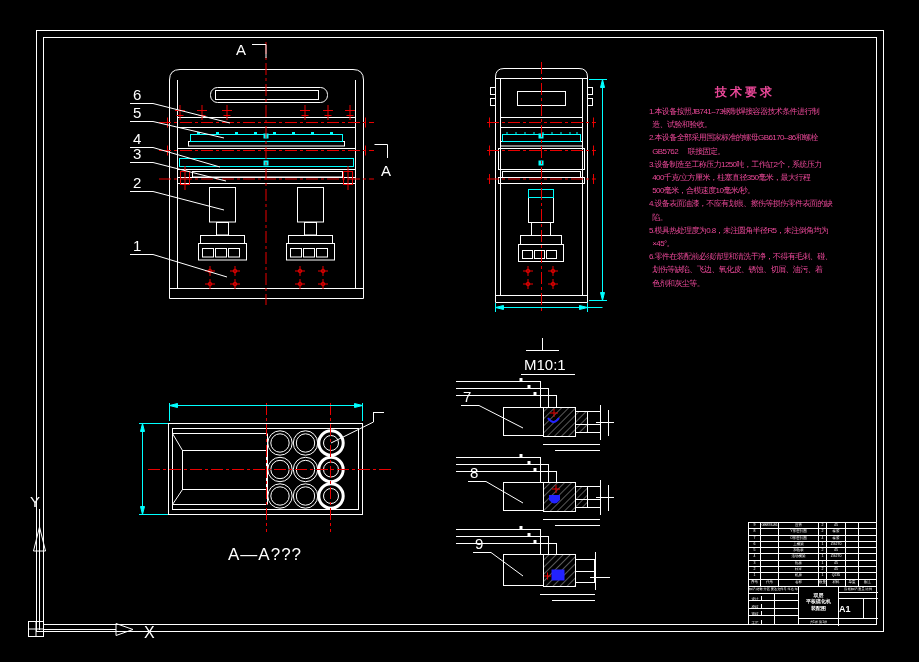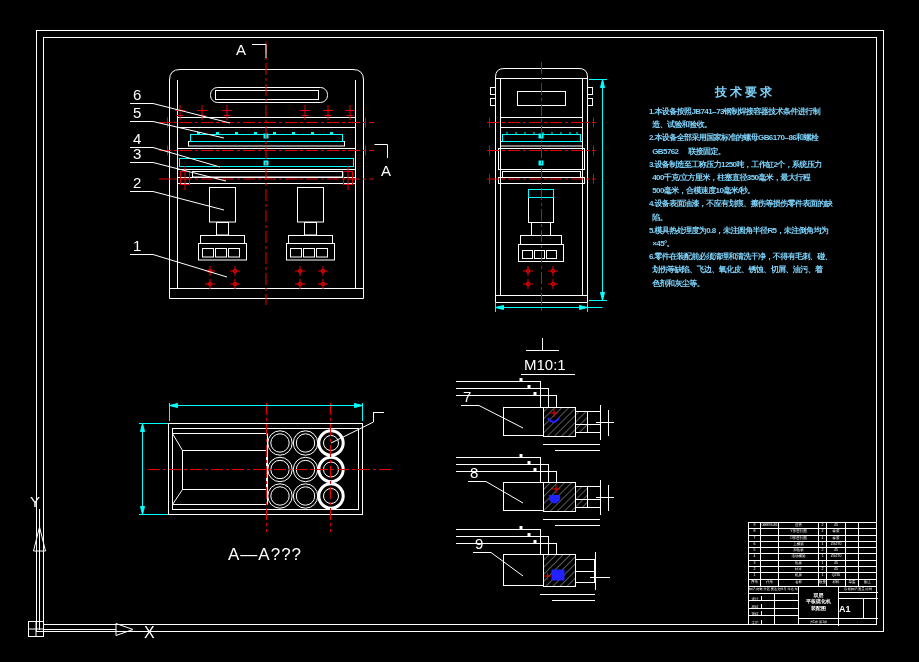--- a/index.html
+++ b/index.html
@@ -1,21 +1,21 @@
 <!DOCTYPE html>
 <html><head>
 <meta charset="utf-8">
 <style>
   html,body{margin:0;padding:0;background:#000;}
   body{width:919px;height:662px;overflow:hidden;font-family:"Liberation Sans",sans-serif;}
   #canvas{position:relative;width:919px;height:662px;background:#000;}
   #draw{position:absolute;left:0;top:0;}
-  .tech{position:absolute;left:649px;top:84px;width:192px;color:#7dd3fc;}
+  .tech{position:absolute;left:649px;top:84px;width:192px;color:#ec4899;}
   .tech-title{font-size:12px;font-weight:bold;text-align:center;letter-spacing:3px;}
-  .tech-body{font-size:8px;font-weight:bold;line-height:13.2px;white-space:pre;letter-spacing:-0.6px;margin-top:4px;}
+  .tech-body{font-size:8px;font-weight:normal;line-height:13.2px;white-space:pre;letter-spacing:-0.6px;margin-top:4px;}
   .plist{position:absolute;left:748px;top:522px;width:128.5px;border:1px solid #fff;border-bottom:none;box-sizing:border-box;color:#fff;}
   .pl-row{display:flex;height:6.3px;border-bottom:1px solid #fff;box-sizing:border-box;}
   .pl-row.hdr{height:7px;}
   .pl-cell{border-right:1px solid #fff;box-sizing:border-box;font-size:3.5px;line-height:5px;overflow:hidden;text-align:center;white-space:nowrap;color:#fff;}
   .pl-cell:last-child{border-right:none;}
   .c0{width:12px}.c1{width:18px}.c2{width:40px}.c3{width:8px}.c4{width:19px}.c5{width:13px}.c6{width:16.5px}
   .tblock{position:absolute;left:748px;top:585.5px;width:128.5px;height:39px;border:1px solid #fff;box-sizing:border-box;}
   .tb-cell{position:absolute;box-sizing:border-box;color:#fff;overflow:hidden;font-size:3.2px;line-height:4px;white-space:nowrap;}
   .tb-meta{left:0;top:0;width:50px;height:7px;border-right:1px solid #fff;border-bottom:1px solid #fff;}
   .tb-frow{left:0;width:50px;height:7.6px;border-bottom:1px solid #fff;border-right:1px solid #fff;font-size:3.5px;line-height:7px;}

